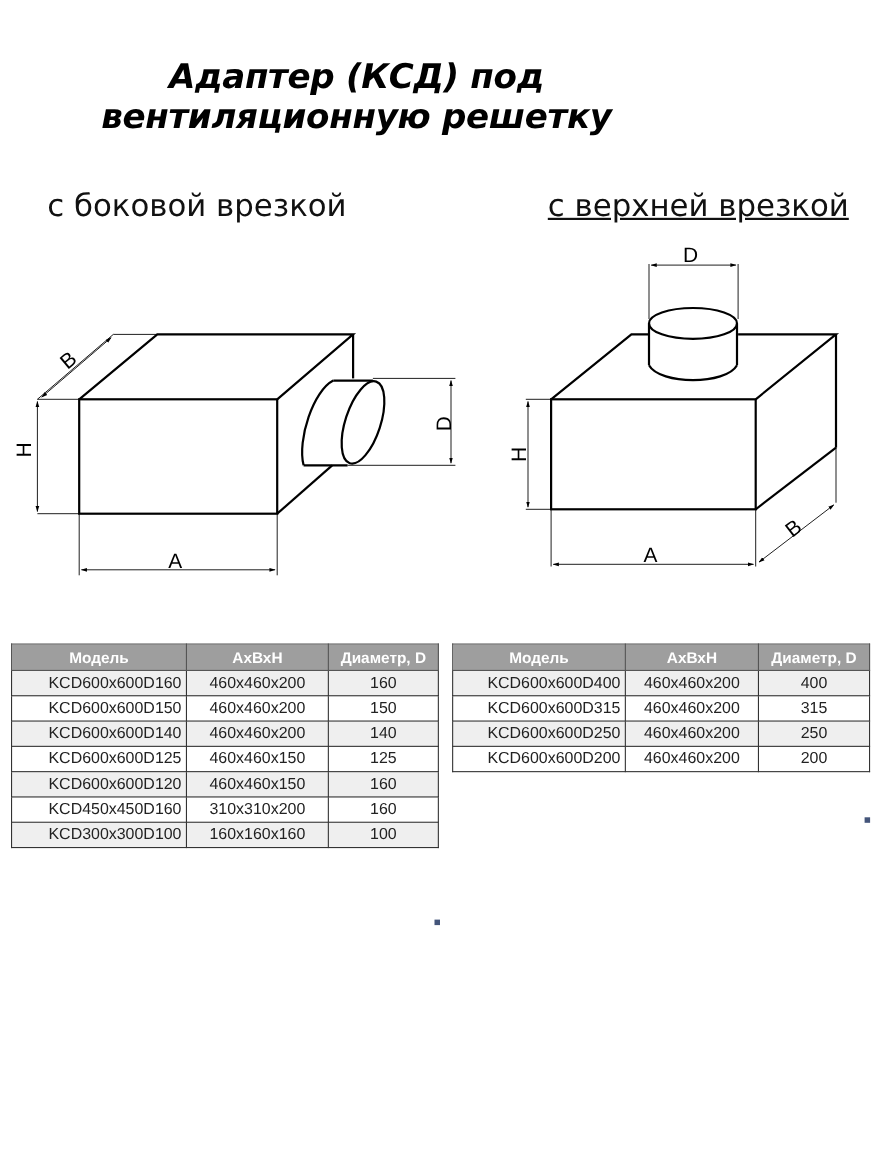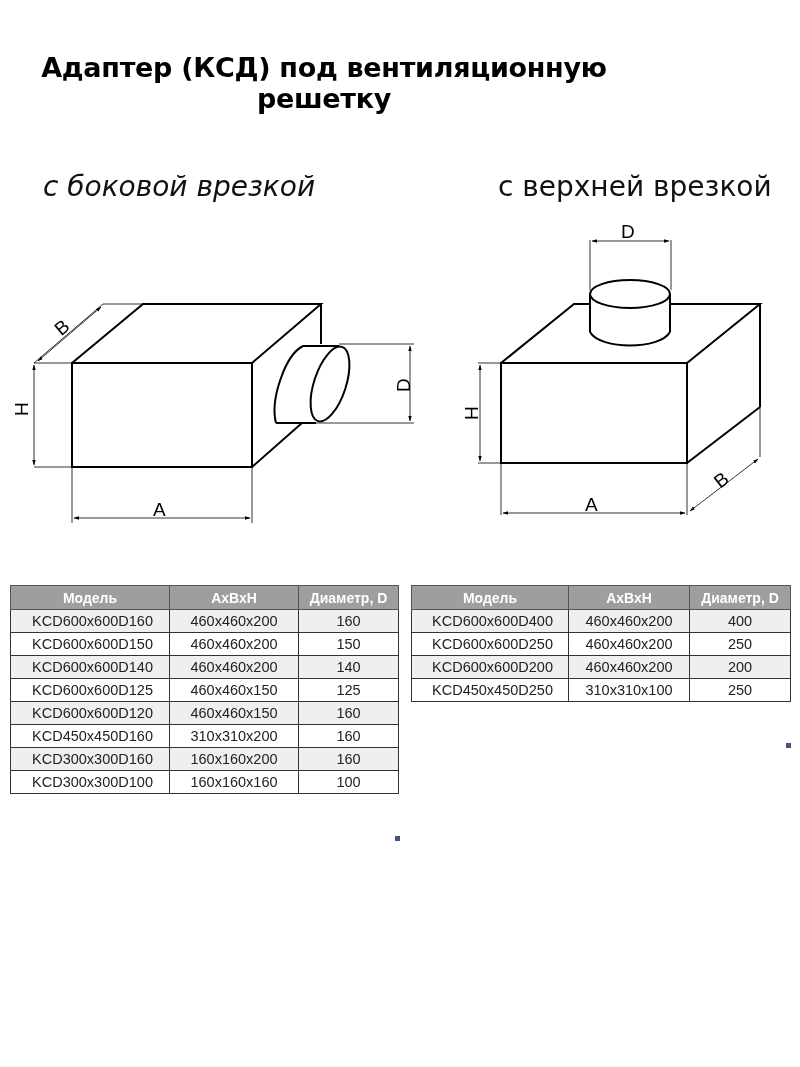--- a/index.html
+++ b/index.html
@@ -1,31 +1,31 @@
 <!DOCTYPE html>
 <html><head>
 <meta charset="utf-8">
 <style>
   html, body { margin:0; padding:0; background:#ffffff; }
   body { width:800px; height:1067px; position:relative; overflow:hidden;
          font-family:"DejaVu Sans", "Liberation Sans", sans-serif; color:#111; }
   .title { position:absolute; left:0; top:52px; width:648px; text-align:center;
-           font-size:27px; font-weight:bold; letter-spacing:-0.3px; color:#000; }
+           font-size:31px; font-weight:bold; letter-spacing:-0.3px; color:#000;font-style:italic; }
   .subtitle { position:absolute; top:170px; font-size:28px; color:#111; }
-  .sub-left { left:43px;font-style:italic; }
-  .sub-right { left:498px; }
+  .sub-left { left:43px; }
+  .sub-right { left:498px;text-decoration:underline; }
   .diagram { position:absolute; }
   .diag-left { left:0; top:280px; width:420px; height:250px; }
   .diag-right { left:440px; top:210px; width:360px; height:320px; }
   table.spec { position:absolute; border-collapse:collapse; font-family:"Liberation Sans", sans-serif;
                font-size:14.5px;border-radius:15px; }
   table.spec th { background:#9e9e9e; color:#ffffff; font-weight:bold; height:23px;
                   border:1px solid #555; font-size:14px; padding:0 4px; }
   table.spec td { border:1px solid #333; height:22px; text-align:center; padding:0 4px; color:#222; }
-  table.spec td.model { text-align:center; padding-left:9px; }
+  table.spec td.model { text-align:right; padding-left:9px; }
   table.spec tr:nth-child(odd) td { background:#efefef; }
   table.spec tr:nth-child(even) td { background:#ffffff; }
   #table-left { left:10px; top:585px; width:389px; }
   #table-right { left:411px; top:585px; width:380px; }
   .corner { position:absolute; width:5px; height:5px; background:#44557a; }
 </style>
 </head>
 <body>
 
 <div class="title">Адаптер (КСД) под вентиляционную решетку</div>
@@ -155,25 +155,20 @@
         <td class="model">KCD600x600D120</td>
         <td>460x460x150</td>
         <td>160</td>
       </tr>
     <tr>
         <td class="model">KCD450x450D160</td>
         <td>310x310x200</td>
         <td>160</td>
       </tr>
     <tr>
-        <td class="model">KCD300x300D160</td>
-        <td>160x160x200</td>
-        <td>160</td>
-      </tr>
-    <tr>
         <td class="model">KCD300x300D100</td>
         <td>160x160x160</td>
         <td>100</td>
       </tr>
   </tbody>
 </table>
 <div class="corner" style="left:395px; top:836px;"></div>
 
 <table class="spec" id="table-right">
   <thead>
@@ -183,29 +178,29 @@
       <th>Диаметр, D</th>
     </tr>
   </thead>
   <tbody>
     <tr>
         <td class="model">KCD600x600D400</td>
         <td>460x460x200</td>
         <td>400</td>
       </tr>
     <tr>
+        <td class="model">KCD600x600D315</td>
+        <td>460x460x200</td>
+        <td>315</td>
+      </tr>
+    <tr>
         <td class="model">KCD600x600D250</td>
         <td>460x460x200</td>
         <td>250</td>
       </tr>
     <tr>
         <td class="model">KCD600x600D200</td>
         <td>460x460x200</td>
         <td>200</td>
-      </tr>
-    <tr>
-        <td class="model">KCD450x450D250</td>
-        <td>310x310x100</td>
-        <td>250</td>
       </tr>
   </tbody>
 </table>
 <div class="corner" style="left:786px; top:743px;"></div>
 
 </body></html>

